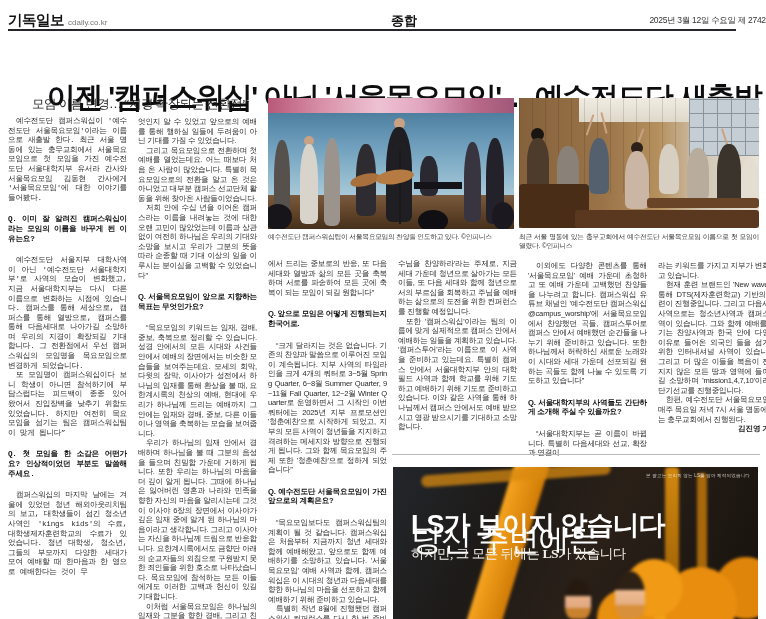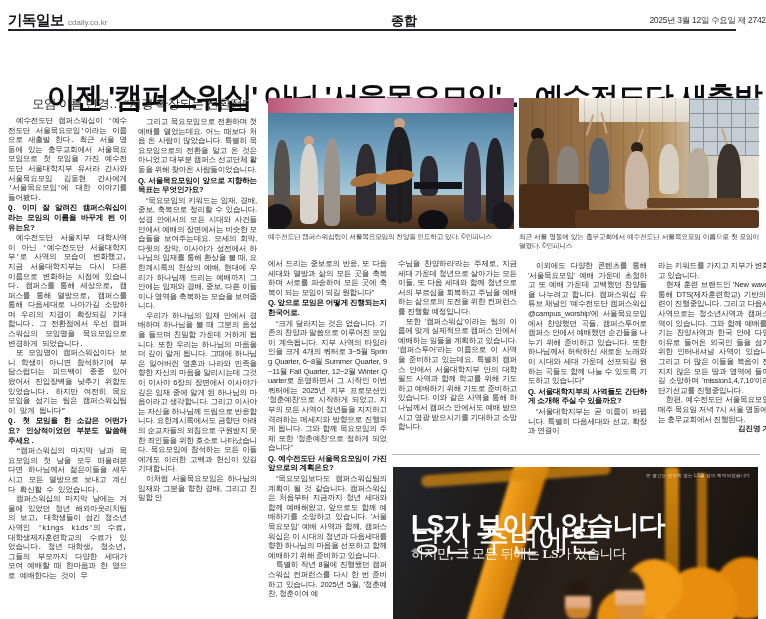--- a/index.html
+++ b/index.html
@@ -34,21 +34,21 @@
   
   .fig{position:absolute;border-radius:45% 45% 6px 6px;}
   .head{position:absolute;border-radius:50%;}
   .bar{position:absolute;}
   .arm{position:absolute;width:2px;background:#c9a183;border-radius:2px;}
 
   
   .col{position:absolute;width:119px;overflow:hidden;font-size:7.6px;line-height:9.6px;color:#2a2a2a;letter-spacing:-0.2px;word-break:break-all;}
   .col p{margin:0;text-align:justify;text-indent:8px;}
   .col p.cont{text-indent:0;}
-  .col p.q{font-weight:700;color:#101012;text-indent:0;margin:1px 0;}
+  .col p.q{font-weight:700;color:#101012;text-indent:0;margin:12px 0;}
   #col-0{left:8px;top:117px;height:502px;font-family:Liberation Mono, monospace;}
   #col-1{left:138px;top:117px;height:502px;}
   #col-2{left:268px;top:259px;height:360px;}
   #col-3{left:398px;top:259px;height:200px;}
   #col-4{left:528px;top:261px;height:200px;}
   #col-5{left:658px;top:261px;height:200px;}
   .byline{float:right;font-weight:700;color:#222;}
 
   
   #ad-separator{position:absolute;left:392px;top:454px;width:368px;height:1px;background:#b9b9b9;}
@@ -128,25 +128,26 @@
     <div class="bar" style="left:128px;top:100px;width:112px;height:10px;background:#6a4426;border-radius:3px;"></div>
   </div>
   <div id="caption-right" class="caption">최근 서울 명동에 있는 충무교회에서 예수전도단 서울목요모임 이름으로 첫 모임이 열렸다. ©인피니스</div>
 
   <div id="col-0" class="col">
       <p class="">예수전도단 캠퍼스워십이 '예수전도단 서울목요모임'이라는 이름으로 새출발 한다. 최근 서울 명동에 있는 충무교회에서 서울목요모임으로 첫 모임을 가진 예수전도단 서울대학지부 유서라 간사와 서울목요모임 김동현 간사에게 '서울목요모임'에 대한 이야기를 들어봤다.</p>
       <p class="q">Q. 이미 잘 알려진 캠퍼스워십이라는 모임의 이름을 바꾸게 된 이유는요?</p>
       <p class="">예수전도단 서울지부 대학사역이 아닌 '예수전도단 서울대학지부'로 사역의 모습이 변화했고, 지금 서울대학지부는 다시 다른 이름으로 변화하는 시점에 있습니다. 캠퍼스를 통해 세상으로, 캠퍼스를 통해 열방으로, 캠퍼스를 통해 다음세대로 나아가길 소망하며 우리의 지경이 확장되길 기대합니다. 그 전환점에서 우선 캠퍼스워십의 모임명을 목요모임으로 변경하게 되었습니다.</p>
       <p class="">또 모임명이 캠퍼스워십이다 보니 학생이 아니면 참석하기에 부담스럽다는 피드백이 종종 있어 왔어서 진입장벽을 낮추기 위함도 있었습니다. 하지만 여전히 목요모임을 섬기는 팀은 캠퍼스워십팀이 맞게 됩니다”</p>
       <p class="q">Q. 첫 모임을 한 소감은 어떤가요? 인상적이었던 부분도 말씀해 주세요.</p>
-      <p class="">“캠퍼스워십의 마지막 날과 목요모임의 첫 날을 모두 떠올려본다면 하나님께서 젊은이들을 세우시고 모든 열방으로 보내고 계신다 확신할 수 있었습니다.</p>
       <p class="">캠퍼스워십의 마지막 날에는 겨울에 있었던 청년 해외아웃리치팀의 보고, 대학생들이 섬긴 청소년사역인 'kings kids'의 수료, 대학생제자훈련학교의 수료가 있었습니다. 청년 대학생, 청소년, 그들의 부모까지 다양한 세대가 모여 예배할 때 한마음과 한 영으로 예배한다는 것이 무</p>
     </div>
   <div id="col-1" class="col">
+      <p class=" cont">엇인지 알 수 있었고 앞으로의 예배를 통해 행하실 일들에 두려움이 아닌 기대를 가질 수 있었습니다.</p>
       <p class="">그리고 목요모임으로 전환하며 첫 예배를 열었는데요. 어느 때보다 처음 온 사람이 많았습니다. 특별히 목요모임으로의 전환을 알고 온 것은 아니었고 대부분 캠퍼스 선교단체 활동을 위해 찾아온 사람들이었습니다.</p>
+      <p class="">저희 안에 수십 년을 이어온 캠퍼스라는 이름을 내려놓는 것에 대한 오랜 고민이 많았었는데 이름과 상관없이 여전히 하나님은 우리의 기대와 소망을 보시고 우리가 그분의 뜻을 따라 순종할 때 기대 이상의 일을 이루시는 분이심을 고백할 수 있었습니다”</p>
       <p class="q">Q. 서울목요모임이 앞으로 지향하는 목표는 무엇인가요?</p>
       <p class="">“목요모임의 키워드는 임재, 경배, 중보, 축복으로 정리할 수 있습니다. 성경 안에서의 모든 시대와 사건들 안에서 예배의 장면에서는 비슷한 모습들을 보여주는데요. 모세의 회막, 다윗의 장막, 이사야가 성전에서 하나님의 임재를 통해 환상을 볼 때, 요한계시록의 천상의 예배, 현대에 우리가 하나님께 드리는 예배까지 그 안에는 임재와 경배, 중보, 다른 이들이나 영역을 축복하는 모습을 보여줍니다.</p>
       <p class="">우리가 하나님의 임재 안에서 경배하며 하나님을 볼 때 그분의 음성을 들으며 친밀함 가운데 거하게 됩니다. 또한 우리는 하나님의 마음을 더 깊이 알게 됩니다. 그때에 하나님은 잃어버린 영혼과 나라와 민족을 향한 자신의 마음을 알리시는데 그것이 이사야 6장의 장면에서 이사야가 깊은 임재 중에 알게 된 하나님의 마음이라고 생각합니다. 그리고 이사야는 자신을 하나님께 드림으로 반응합니다. 요한계시록에서도 금향단 아래의 순교자들의 외침으로 구원받지 못한 죄인들을 위한 호소로 나타났습니다. 목요모임에 참석하는 모든 이들에게도 이러한 고백과 헌신이 있길 기대합니다.</p>
       <p class="">이처럼 서울목요모임은 하나님의 임재와 그분을 향한 경배, 그리고 친밀함 안</p>
     </div>
   <div id="col-2" class="col">
       <p class=" cont">에서 드리는 중보로의 반응, 또 다음세대와 열방과 삶의 모든 곳을 축복하며 서로를 파송하여 모든 곳에 축복이 되는 모임이 되길 원합니다”</p>
       <p class="q">Q. 앞으로 모임은 어떻게 진행되는지 한국어로.</p>
       <p class="">“크게 달라지는 것은 없습니다. 기존의 찬양과 말씀으로 이루어진 모임이 계속됩니다. 지부 사역의 타임라인을 크게 4개의 쿼터로 3~5월 Spring Quarter, 6~8월 Summer Quarter, 9~11월 Fall Quarter, 12~2월 Winter Quarter로 운영하면서 그 시작인 이번 쿼터에는 2025년 지부 프로모션인 '청춘예찬'으로 시작하게 되었고, 지부의 모든 사역이 청년들을 지지하고 격려하는 메세지와 방향으로 진행되게 됩니다. 그와 함께 목요모임의 주제 또한 '청춘예찬'으로 정하게 되었습니다”</p>
       <p class="q">Q. 예수전도단 서울목요모임이 가진 앞으로의 계획은요?</p>

